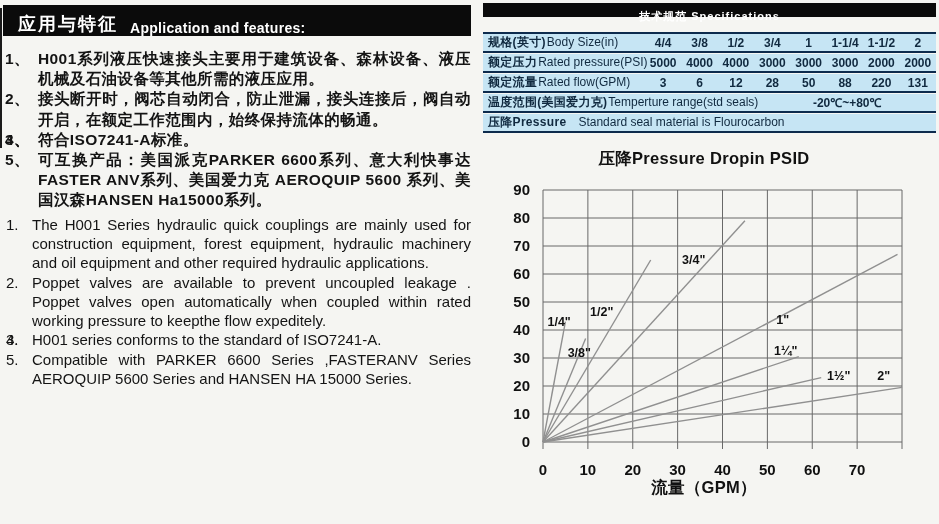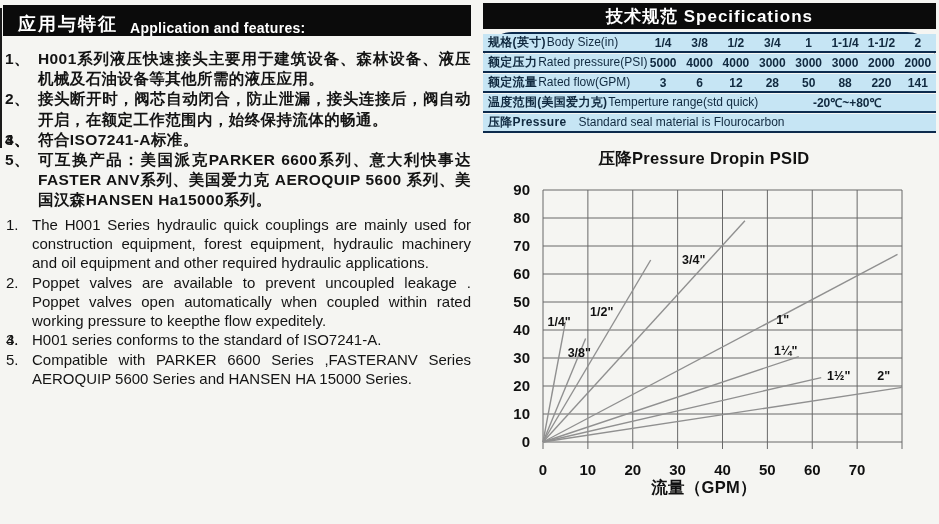--- a/index.html
+++ b/index.html
@@ -25,22 +25,22 @@
   .cn-list{margin-top:13px;font-weight:bold;font-size:15.5px;line-height:20.2px;letter-spacing:.4px;}
   .cn-item{position:relative;padding-left:35px;text-align:justify;}
   .cn-item .num{position:absolute;left:2px;top:0;}
 
   .en-list{margin-top:4px;font-size:15px;line-height:19.3px;}
   .en-item{position:relative;padding-left:29px;text-align:justify;}
   .en-item .num{position:absolute;left:3px;top:0;}
 
   
   .right{position:absolute;left:483px;top:3px;width:453px;}
-  .spec-header{background:var(--bar-bg);color:var(--bar-fg);height:26px;line-height:27px;text-align:center;font-weight:bold;font-size:17px;letter-spacing:1px;}
-  .spec-table{margin-top:3px;border-top:2px solid var(--divider);border-radius:29px;}
+  .spec-header{background:var(--bar-bg);color:var(--bar-fg);height:14px;line-height:27px;text-align:center;font-weight:bold;font-size:11px;letter-spacing:1px;}
+  .spec-table{margin-top:15px;border-top:2px solid var(--divider);}
   .spec-row{display:flex;align-items:center;height:19px;background:var(--row-bg);border-bottom:2px solid var(--divider);margin-bottom:1px;font-size:12px;color:var(--table-ink);white-space:nowrap;}
   .spec-row .rlabel{padding-left:5px;}
   .spec-row .rlabel.w1{width:162px;flex:none;}
   .spec-row .zh{font-weight:bold;letter-spacing:.3px;}
   .spec-row .enl{margin-left:1px;}
   .spec-row .cell{flex:1;text-align:center;font-weight:600;}
   .spec-row .tempval{flex:1;text-align:center;font-weight:600;}
   .spec-row .gap{margin-left:12px;}
 
   
@@ -77,21 +77,21 @@
       <div class="en-item"><span class="num">5.</span><span>Compatible with PARKER 6600 Series ,FASTERANV Series AEROQUIP 5600 Series and HANSEN HA 15000 Series.</span></div>
     </div>
   </div>
 
   <div class="right">
     <div class="spec-header">技术规范 Specifications</div>
 
     <div class="spec-table">
       <div class="spec-row">
         <div class="rlabel w1"><span class="zh">规格(英寸)</span><span class="enl">Body Size(in)</span></div>
-        <div class="cell">1/4</div>
+        <div class="cell">4/4</div>
         <div class="cell">3/8</div>
         <div class="cell">1/2</div>
         <div class="cell">3/4</div>
         <div class="cell">1</div>
         <div class="cell">1-1/4</div>
         <div class="cell">1-1/2</div>
         <div class="cell">2</div>
       </div>
       <div class="spec-row">
         <div class="rlabel w1"><span class="zh">额定压力</span><span class="enl">Rated pressure(PSI)</span></div>
@@ -106,24 +106,24 @@
       </div>
       <div class="spec-row">
         <div class="rlabel w1"><span class="zh">额定流量</span><span class="enl">Rated flow(GPM)</span></div>
         <div class="cell">3</div>
         <div class="cell">6</div>
         <div class="cell">12</div>
         <div class="cell">28</div>
         <div class="cell">50</div>
         <div class="cell">88</div>
         <div class="cell">220</div>
-        <div class="cell">141</div>
+        <div class="cell">131</div>
       </div>
       <div class="spec-row">
-        <div class="rlabel"><span class="zh">温度范围(美国爱力克)</span><span class="enl">Temperture range(std quick)</span></div>
+        <div class="rlabel"><span class="zh">温度范围(美国爱力克)</span><span class="enl">Temperture range(std seals)</span></div>
         <div class="tempval">-20℃~+80℃</div>
       </div>
       <div class="spec-row">
         <div class="rlabel"><span class="zh">压降Pressure</span><span class="enl gap">Standard seal material is  Flourocarbon</span></div>
       </div>
     </div>
 
     <svg id="chart-svg" width="456" height="374">
         <line x1="60" y1="53" x2="60" y2="305" stroke="#686868" stroke-width="1"></line>
         <line x1="104.875" y1="53" x2="104.875" y2="305" stroke="#686868" stroke-width="1"></line>

